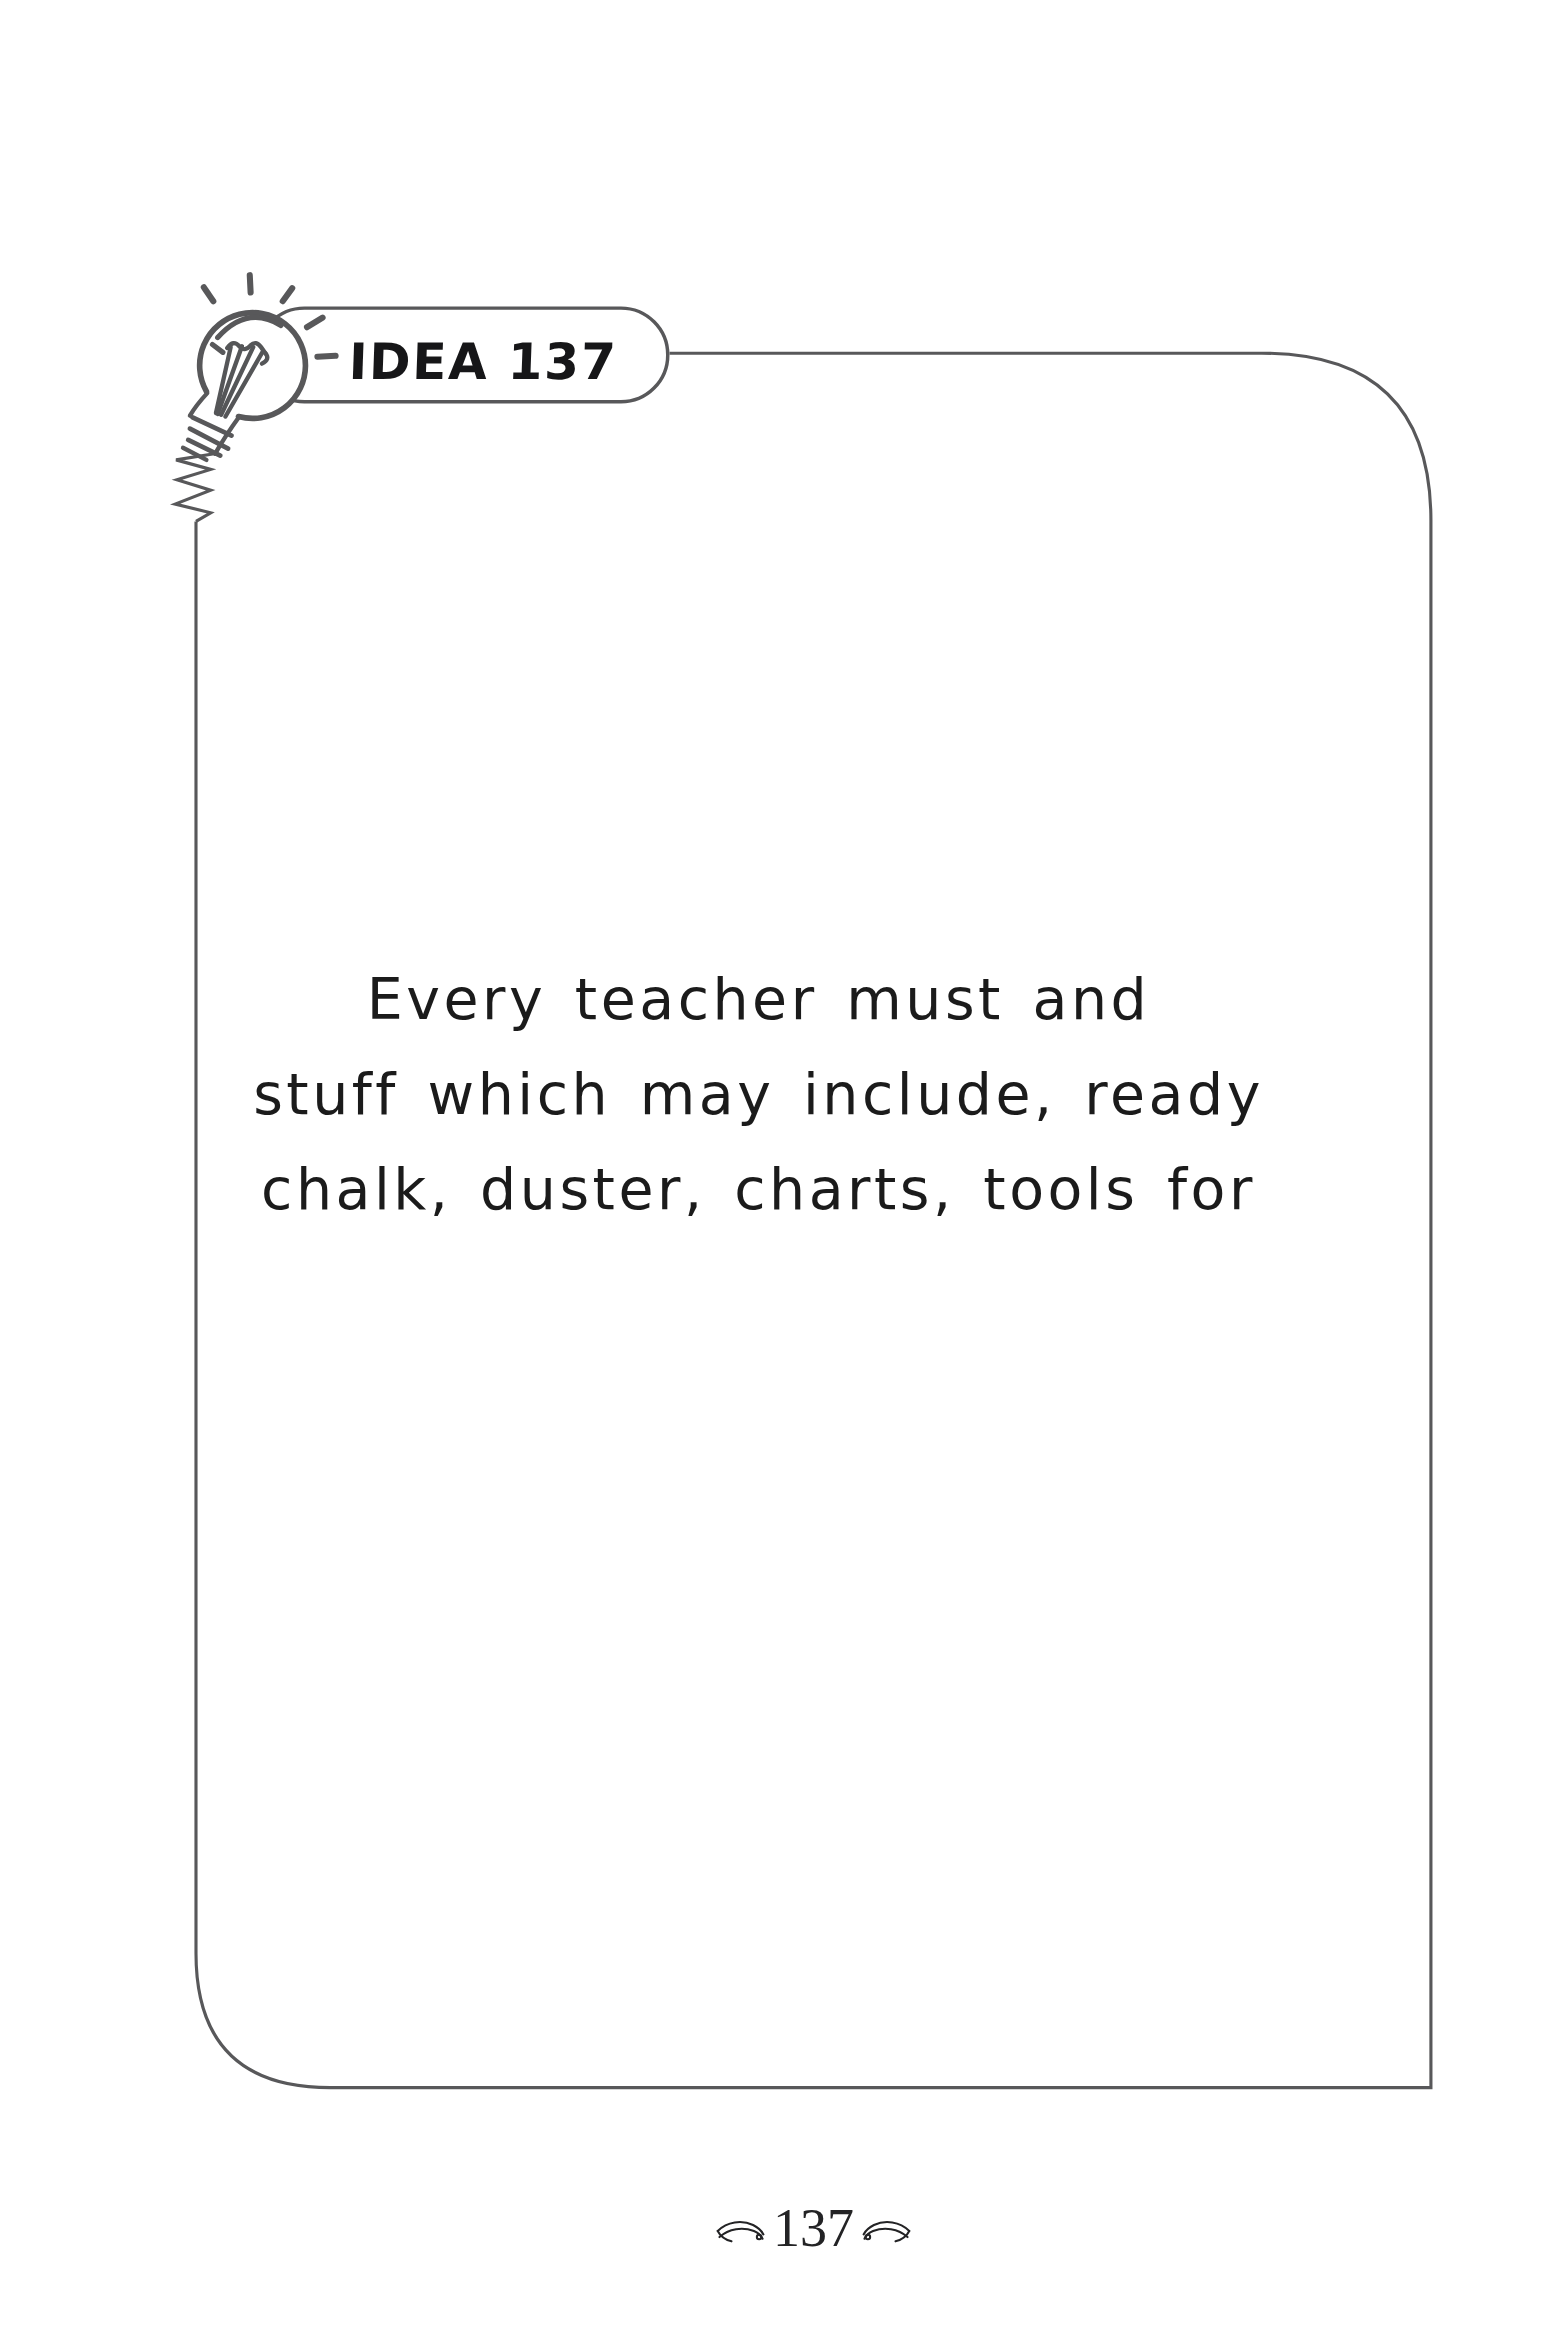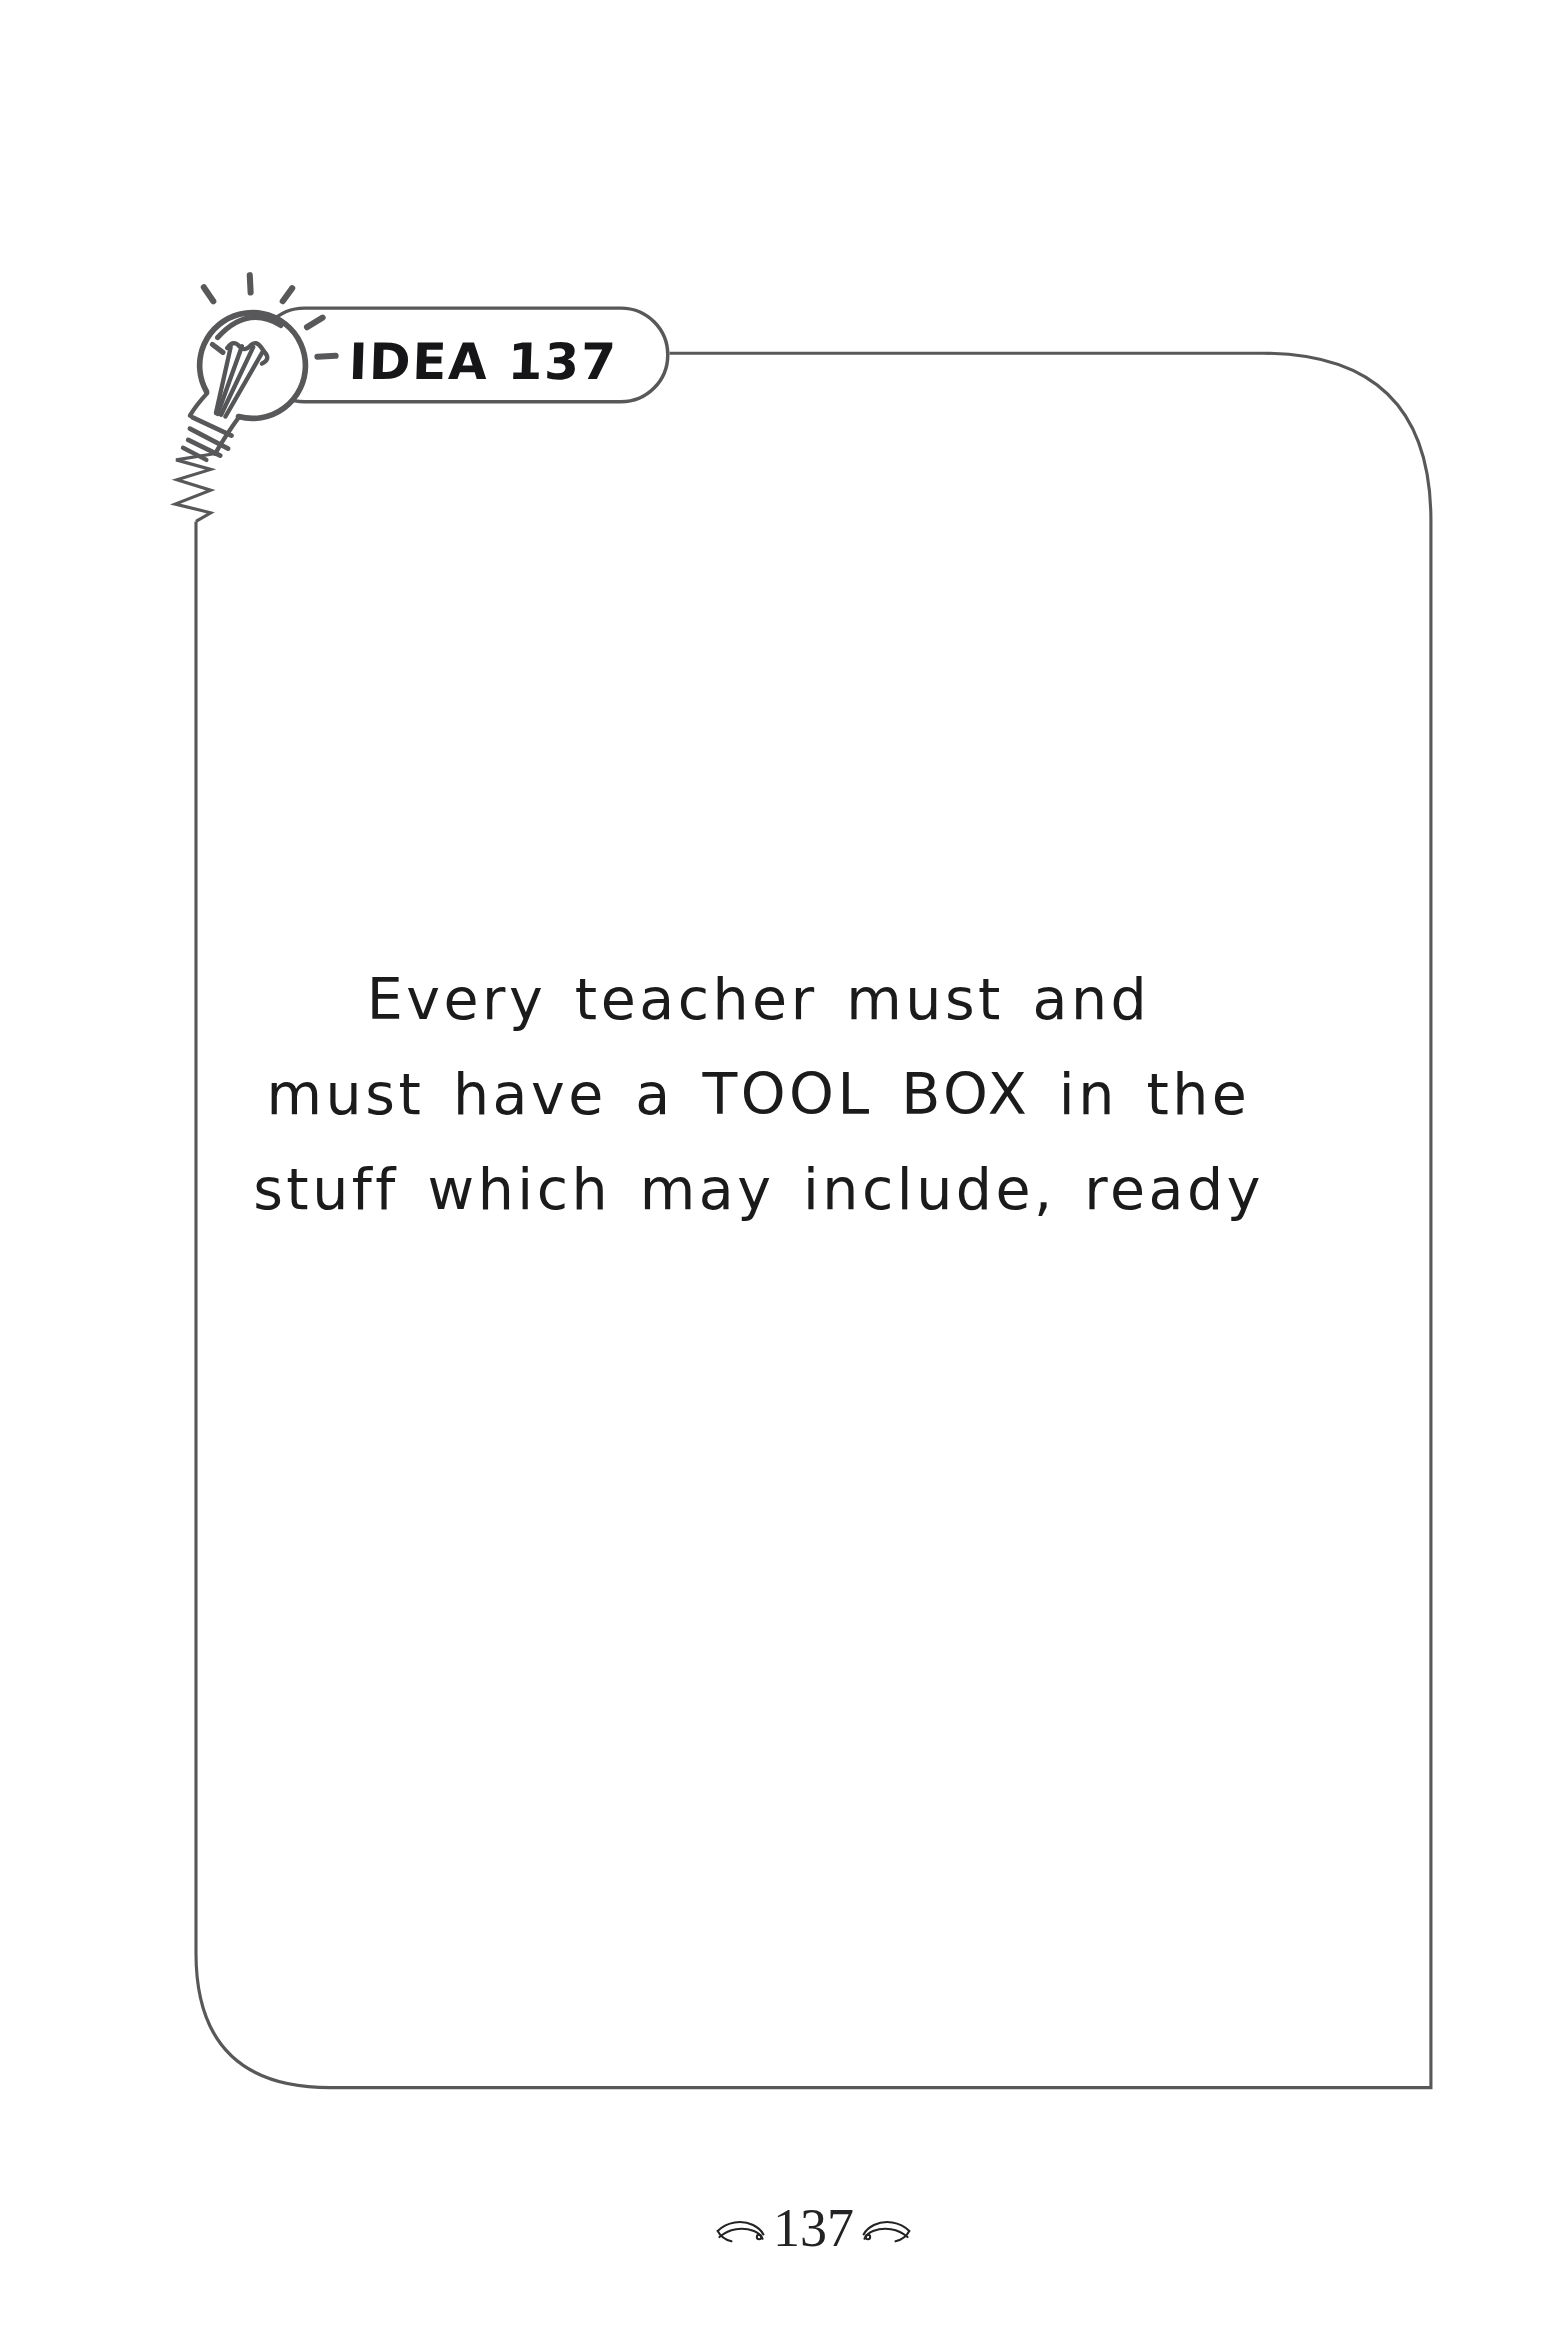--- a/index.html
+++ b/index.html
@@ -107,22 +107,22 @@
         <path d="M 354 377 L 372 366"></path>
         <path d="M 366 411 L 387 410"></path>
       </g>
     </g>
   </svg>
 
   <div class="idea-label">IDEA 137</div>
 
   <div class="body-text">
     <div class="body-line">Every teacher must and</div>
-    <div class="body-line">must have a TOOL BOX in the</div>
     <div class="body-line">stuff which may include, ready</div>
+    <div class="body-line">chalk, duster, charts, tools for</div>
   </div>
 
   <div class="footer">
     <svg class="flourish" width="50" height="26" viewBox="0 0 58 30" xmlns="http://www.w3.org/2000/svg" aria-hidden="true">
       <g fill="none" stroke="#232325" stroke-width="2.4" stroke-linecap="round">
         <path d="M 2 15 C 13 4 30 2 43 8 C 49 11 53 15 55 19"></path>
         <path d="M 4 22 C 15 12 31 10 44 15 C 49 17 52 20 54 24"></path>
         <path d="M 2 15 C 5 21 10 25 18 27"></path>
         <circle cx="50" cy="22" r="2.6"></circle>
       </g>

